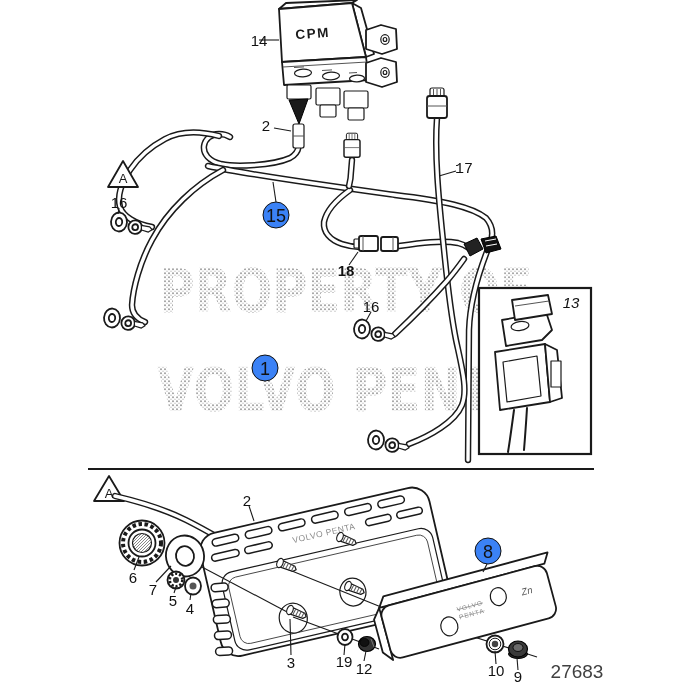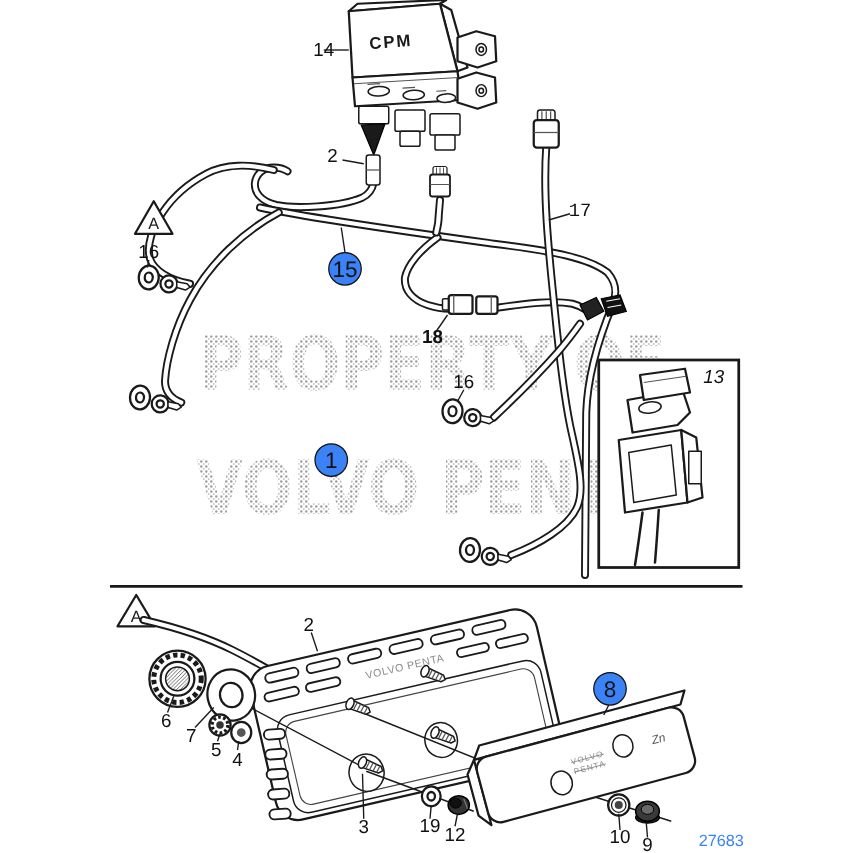--- a/index.html
+++ b/index.html
@@ -18,21 +18,21 @@
   .dark{fill:#222;stroke:#000;stroke-width:1;}
   .slot{fill:#fff;stroke:#1a1a1a;stroke-width:1.5;}
   .wm{font-family:"DejaVu Sans",sans-serif;font-weight:700;}
   .emboss{fill:#8a8a8a;font-family:"Liberation Sans",sans-serif;}
   .tinytick{stroke:#555;stroke-width:1;}
   
   .callout{position:absolute;transform:translate(-50%,-50%);
            font-size:15px;color:#111;white-space:nowrap;line-height:1;}
   .callout.circled{width:25px;height:25px;border:1.6px solid #111;border-radius:50%;
            background:#3b82f6;display:flex;align-items:center;justify-content:center;font-size:18px;}
-  .dwgno{position:absolute;transform:translate(-50%,-50%);font-size:13px;color:#3b82f6;}
+  .dwgno{position:absolute;transform:translate(-50%,-50%);font-size:19px;color:#404040;}
 </style>
 </head>
 <body>
 
 <div class="stage">
 <svg width="682" height="682" viewBox="0 0 682 682">
   <defs>
     <pattern id="stip" width="4" height="4" patternUnits="userSpaceOnUse">
       <circle cx="1" cy="1.2" r="1.0" fill="#9f9f9f"></circle>
       <circle cx="3" cy="3.2" r="0.8" fill="#c6c6c6"></circle>

